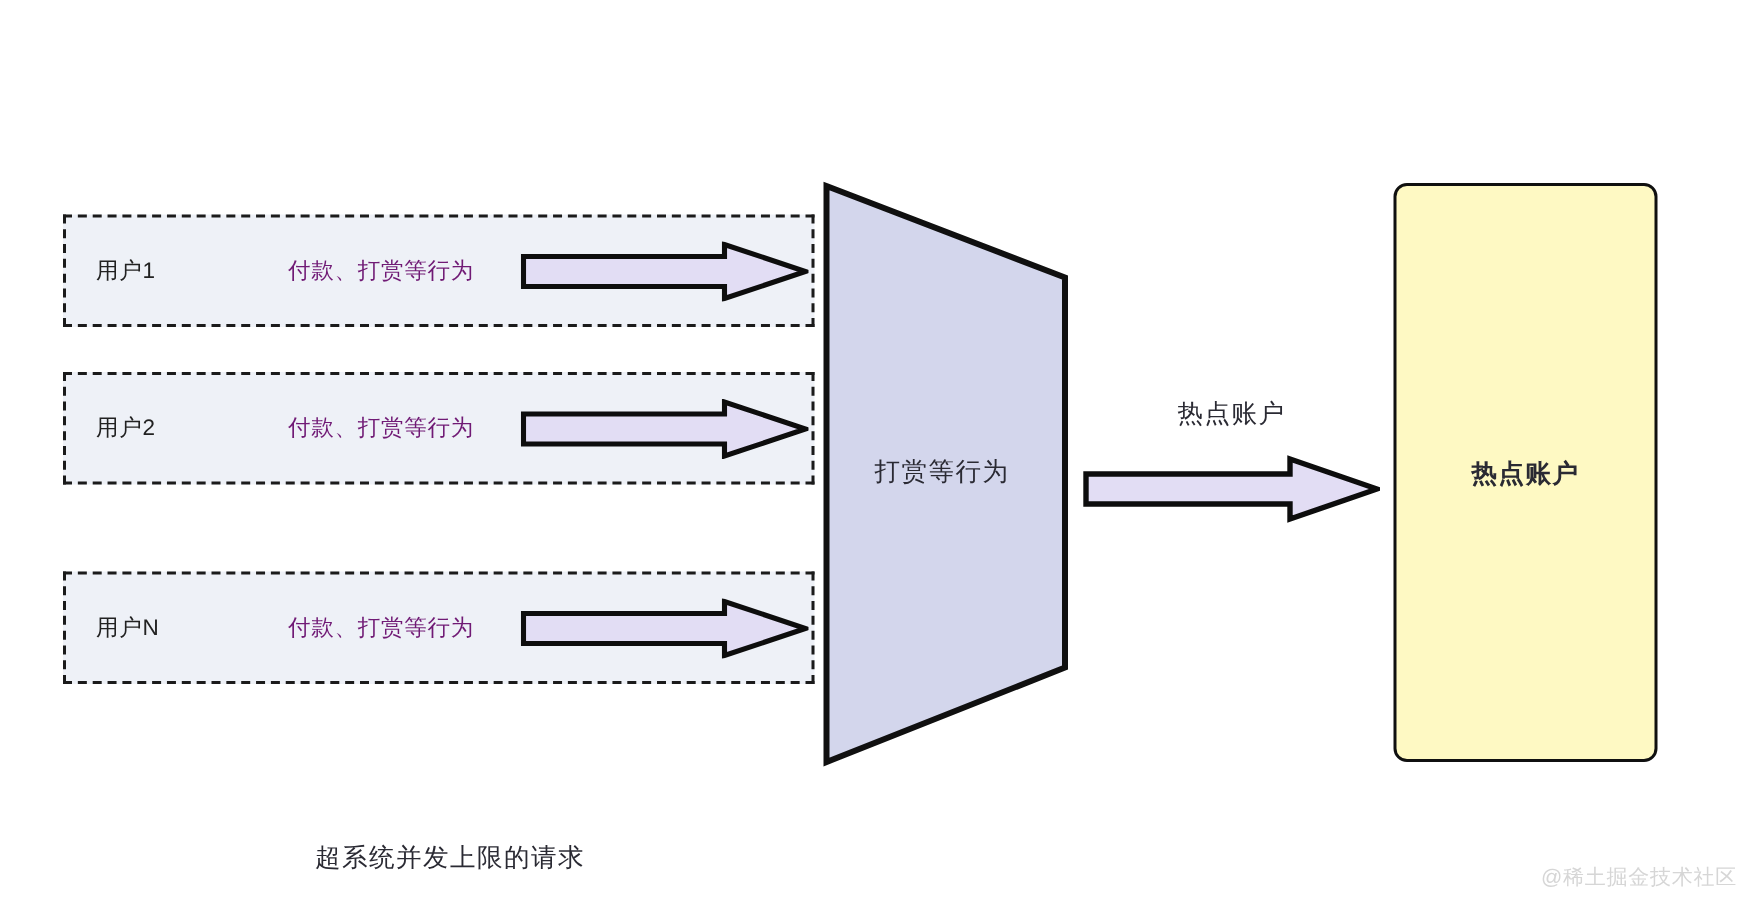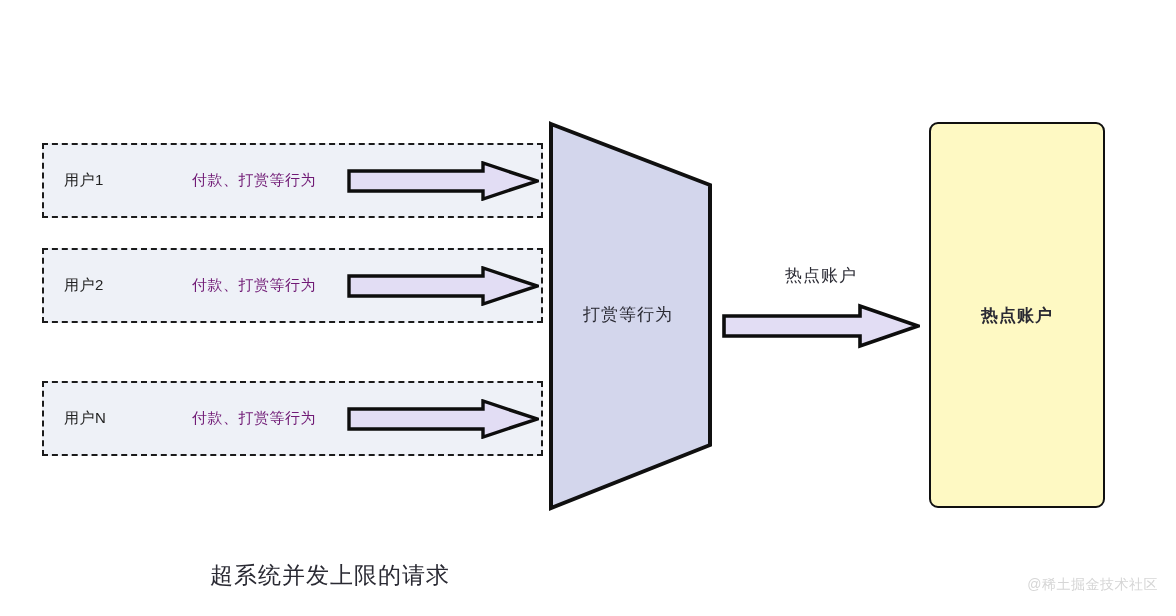--- a/index.html
+++ b/index.html
@@ -122,21 +122,21 @@
     color: #2a2a33;
     letter-spacing: 1px;
     white-space: nowrap;
   }
 
   
   .caption {
     position: absolute;
     left: 210px;
     top: 560px;
-    font-size: 23px;
+    font-size: 17px;
     color: #2a2a33;
     letter-spacing: 1px;
     white-space: nowrap;
   }
 
   
   .watermark {
     position: absolute;
     right: 18px;
     bottom: 22px;

